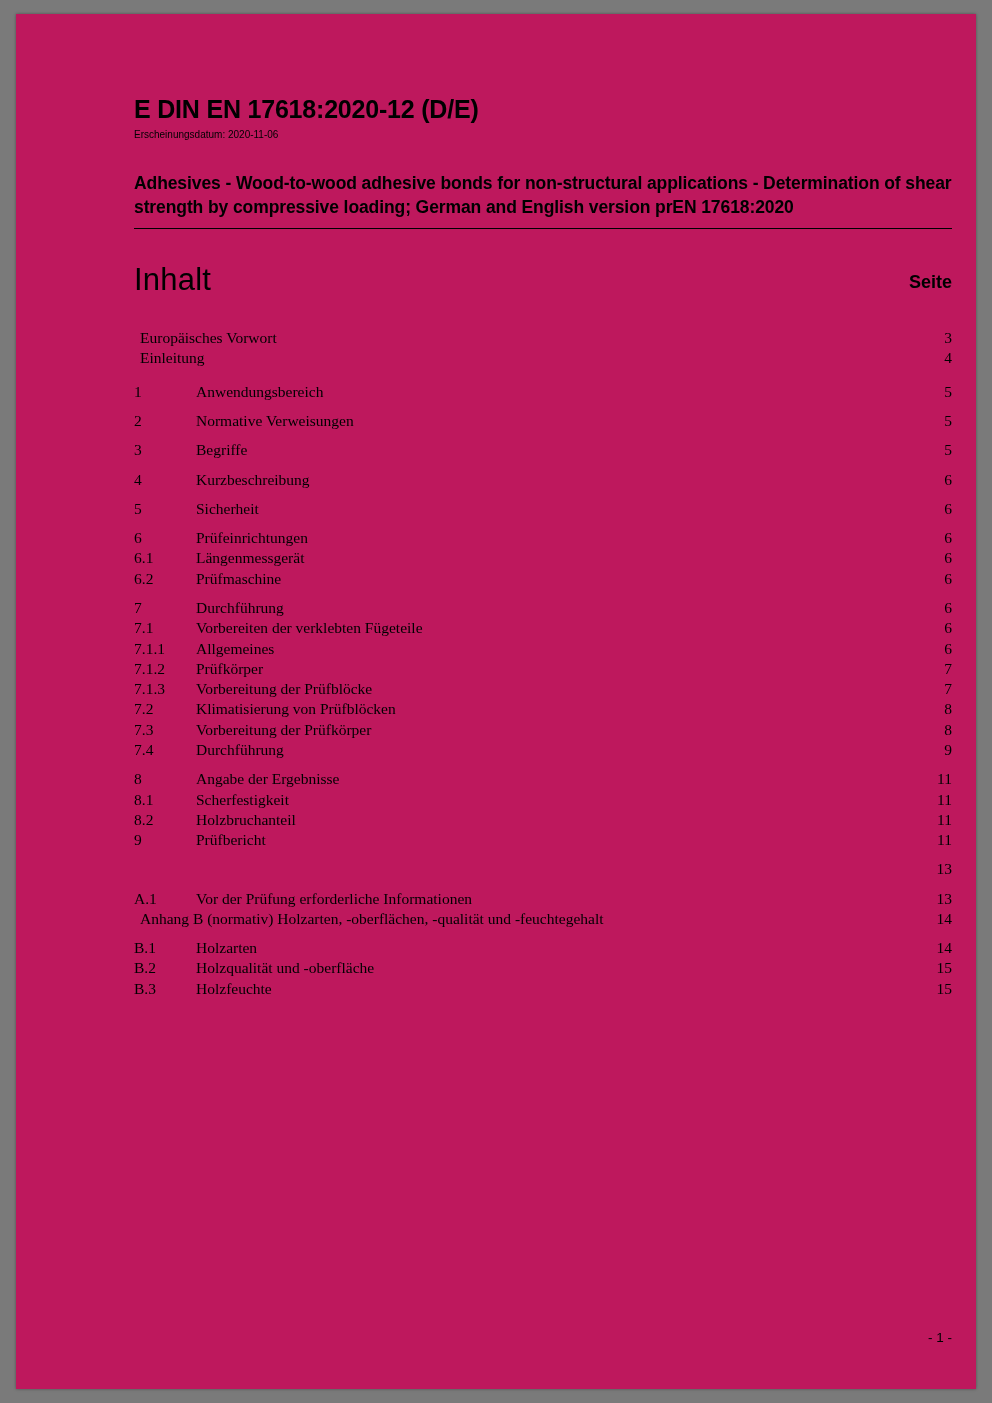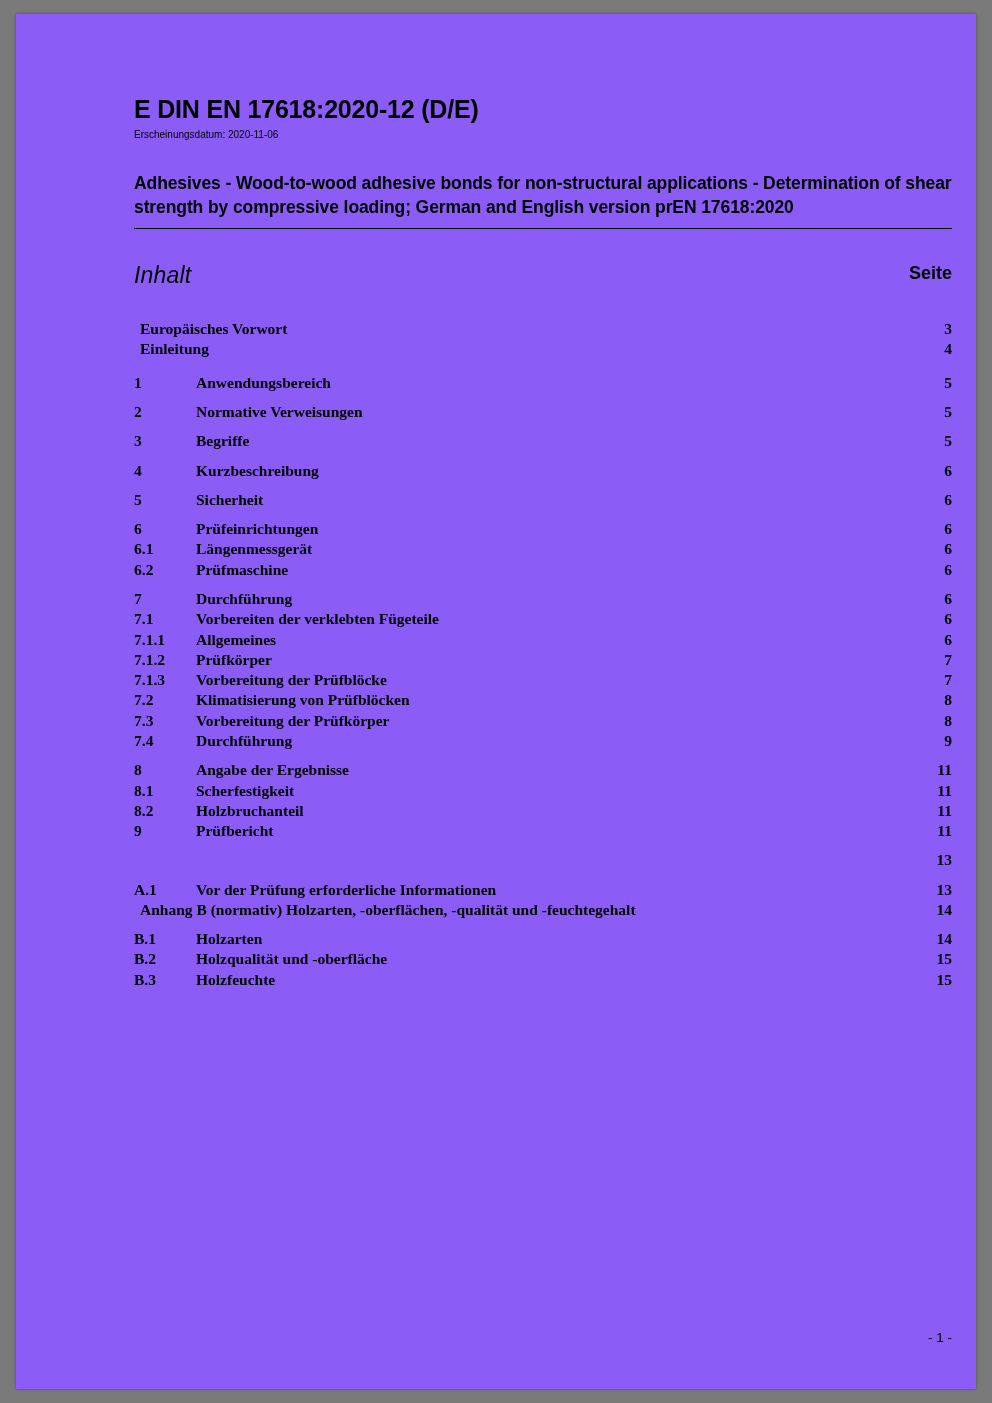--- a/index.html
+++ b/index.html
@@ -11,21 +11,21 @@
     width: 992px;
     height: 1403px;
     font-family: "Liberation Sans", sans-serif;
     -webkit-font-smoothing: antialiased;
   }
   .page {
     position: relative;
     width: 960px;
     height: 1375px;
     margin: 14px auto 0 auto;
-    background: #8b5cf6;
+    background: #be185d;
     box-shadow: 0 0 3px rgba(0,0,0,0.35);
     box-sizing: border-box;
     padding: 0;
     overflow: hidden;
   }
   .content {
     position: absolute;
     left: 118px;
     top: 0;
     width: 818px;
@@ -70,25 +70,24 @@
   }
 
   
   .toc-head {
     display: flex;
     align-items: flex-end;
     justify-content: space-between;
     margin-top: 33px;
   }
   .toc-head .inhalt {
-    font-size: 23px;
+    font-size: 31px;
     color: #000;
     font-weight: normal;
     letter-spacing: 0.2px;
-    font-style: italic;
   }
   .toc-head .seite {
     font-size: 18px;
     font-weight: bold;
     color: #000;
     padding-bottom: 5px;
   }
 
   
   .toc {
@@ -97,21 +96,21 @@
   }
   .toc-row {
     display: flex;
     align-items: baseline;
     font-size: 15.5px;
     color: #000;
     line-height: 1.0;
     padding: 2.4px 0;
     white-space: nowrap;
   }
-  .toc-row.bold { font-weight: bold; }
+  .toc-row.bold { font-weight: normal; }
   .toc-row .num {
     width: 62px;
     flex: 0 0 62px;
   }
   .toc-row .num.wide {
     width: auto;
     flex: 0 0 auto;
     padding-right: 6px;
   }
   .toc-row .label {

